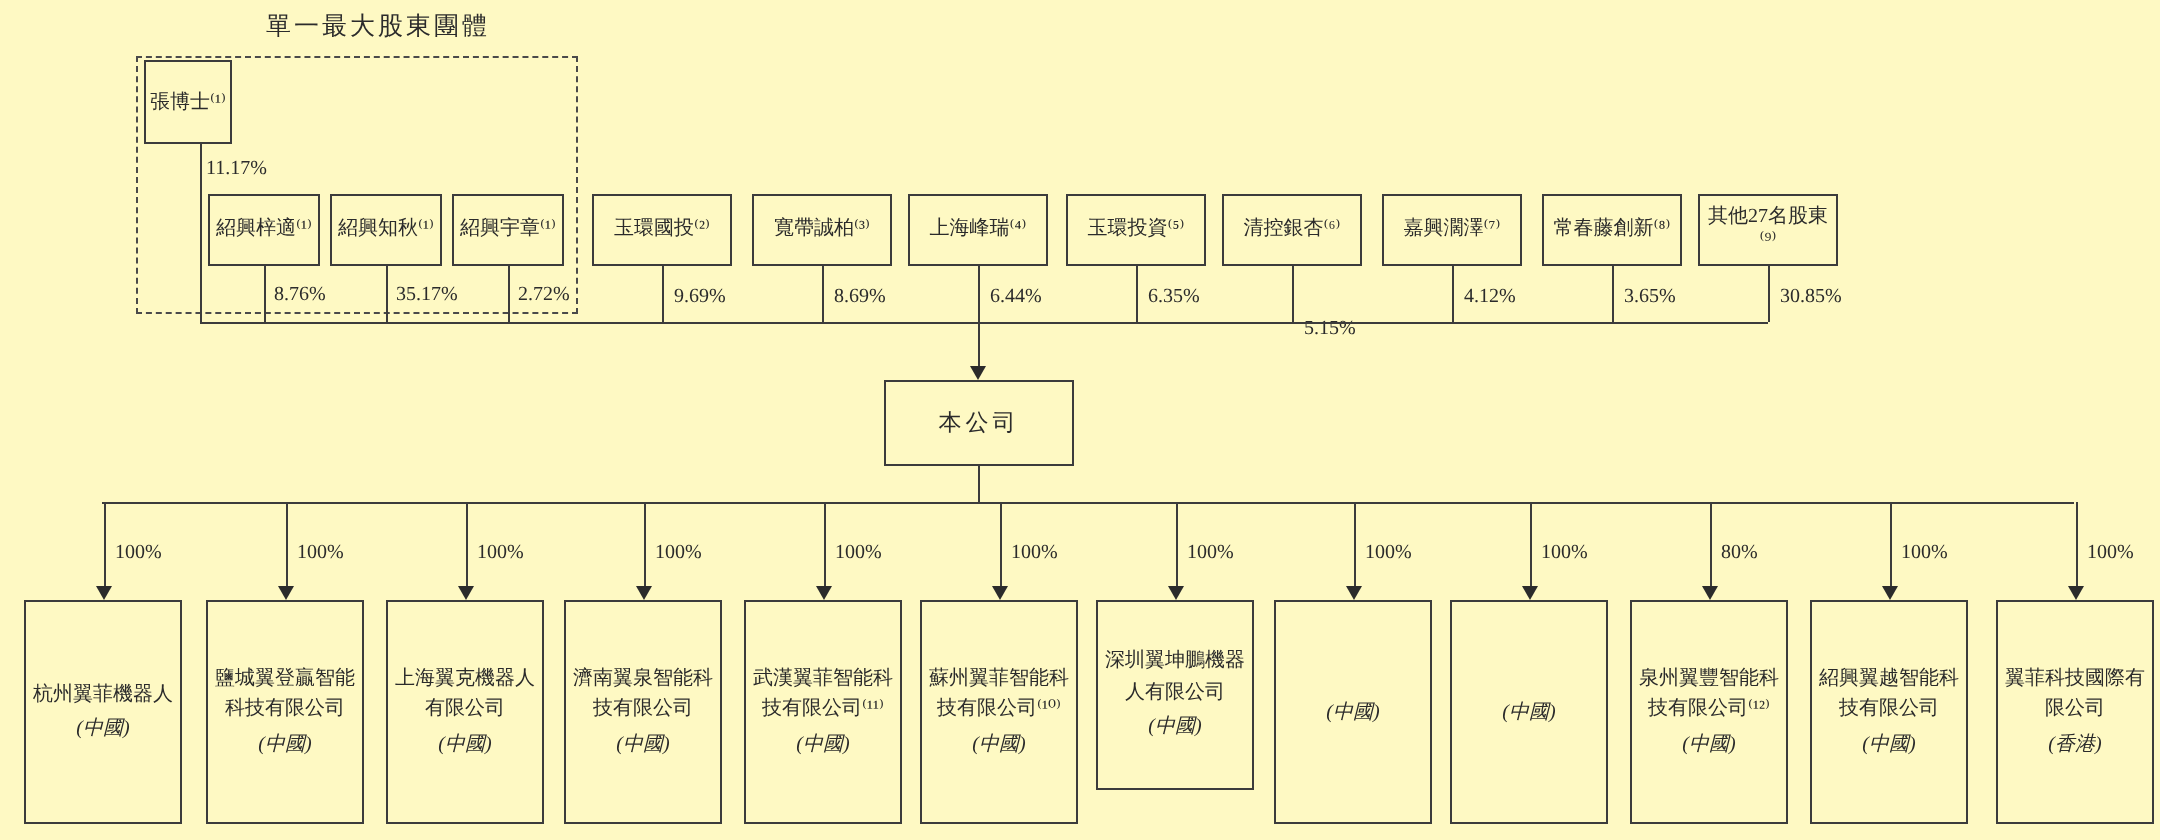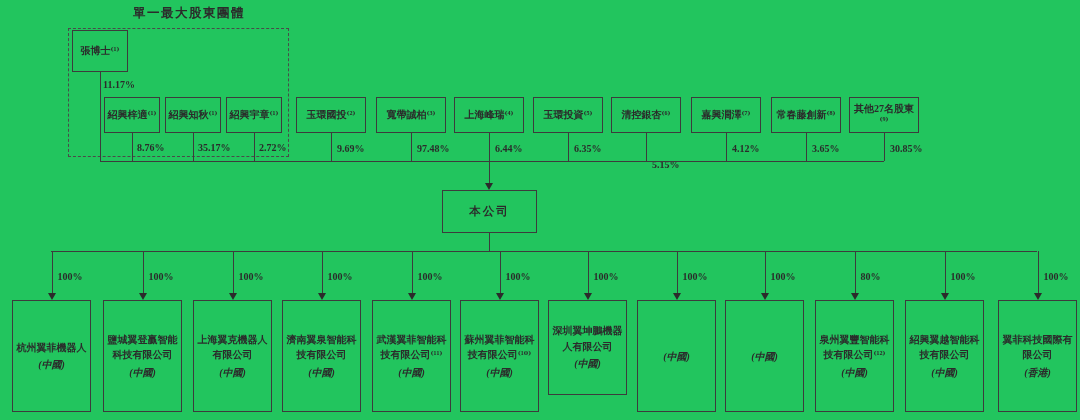--- a/index.html
+++ b/index.html
@@ -1,25 +1,25 @@
 <!DOCTYPE html>
 <html><head>
 <meta charset="utf-8">
 <style>
   html,body{margin:0;padding:0;background:#ffffff;}
   .canvas{
-    position:relative;width:1080px;height:420px;background:#22c55e;
-    font-family:"Liberation Serif","DejaVu Serif",serif;color:#2b2b2b;overflow:hidden;font-weight:bold;
+    position:relative;width:1080px;height:420px;background:#fef9c3;
+    font-family:"Liberation Serif","DejaVu Serif",serif;color:#2b2b2b;overflow:hidden;
   }
   .node{
     position:absolute;border:1px solid #3c3c3c;box-sizing:border-box;
     display:flex;align-items:center;justify-content:center;text-align:center;background:transparent;
   }
   .sh{font-size:10px;line-height:1.2;padding:1px 2px;}
-  .founder{left:72px;top:30px;width:56px;height:42px;font-size:10px;}
+  .founder{left:72px;top:30px;width:44px;height:42px;font-size:10px;}
   .company{left:442px;top:190px;width:95px;height:43px;font-size:11.5px;letter-spacing:2px;}
   .sub{flex-direction:column;padding:4px 2px;font-size:10px;line-height:1.55;}
   .sub-name{word-break:break-all;}
   .sub-region{font-style:italic;margin-top:2px;}
   .cline{position:absolute;background:#3c3c3c;}
   .arrow-down{
     position:absolute;width:0;height:0;
     border-left:4px solid transparent;border-right:4px solid transparent;border-top:7px solid #2b2b2b;
   }
   .pct{position:absolute;font-size:10px;white-space:nowrap;}
@@ -43,21 +43,21 @@
     <div class="cline" style="left: 193px; top: 133px; width: 1px; height: 28px;"></div>
     <div class="pct" style="left: 198px; top: 142px;">35.17%</div>
     <div class="node sh" style="left: 226px; top: 97px; width: 56px; height: 36px;">紹興宇章⁽¹⁾</div>
     <div class="cline" style="left: 254px; top: 133px; width: 1px; height: 28px;"></div>
     <div class="pct" style="left: 259px; top: 142px;">2.72%</div>
     <div class="node sh" style="left: 296px; top: 97px; width: 70px; height: 36px;">玉環國投⁽²⁾</div>
     <div class="cline" style="left: 331px; top: 133px; width: 1px; height: 28px;"></div>
     <div class="pct" style="left: 337px; top: 143px;">9.69%</div>
     <div class="node sh" style="left: 376px; top: 97px; width: 70px; height: 36px;">寬帶誠柏⁽³⁾</div>
     <div class="cline" style="left: 411px; top: 133px; width: 1px; height: 28px;"></div>
-    <div class="pct" style="left: 417px; top: 143px;">97.48%</div>
+    <div class="pct" style="left: 417px; top: 143px;">8.69%</div>
     <div class="node sh" style="left: 454px; top: 97px; width: 70px; height: 36px;">上海峰瑞⁽⁴⁾</div>
     <div class="cline" style="left: 489px; top: 133px; width: 1px; height: 28px;"></div>
     <div class="pct" style="left: 495px; top: 143px;">6.44%</div>
     <div class="node sh" style="left: 533px; top: 97px; width: 70px; height: 36px;">玉環投資⁽⁵⁾</div>
     <div class="cline" style="left: 568px; top: 133px; width: 1px; height: 28px;"></div>
     <div class="pct" style="left: 574px; top: 143px;">6.35%</div>
     <div class="node sh" style="left: 611px; top: 97px; width: 70px; height: 36px;">清控銀杏⁽⁶⁾</div>
     <div class="cline" style="left: 646px; top: 133px; width: 1px; height: 28px;"></div>
     <div class="pct" style="left: 652px; top: 143px; margin-top: 16px;">5.15%</div>
     <div class="node sh" style="left: 691px; top: 97px; width: 70px; height: 36px;">嘉興濶澤⁽⁷⁾</div>

